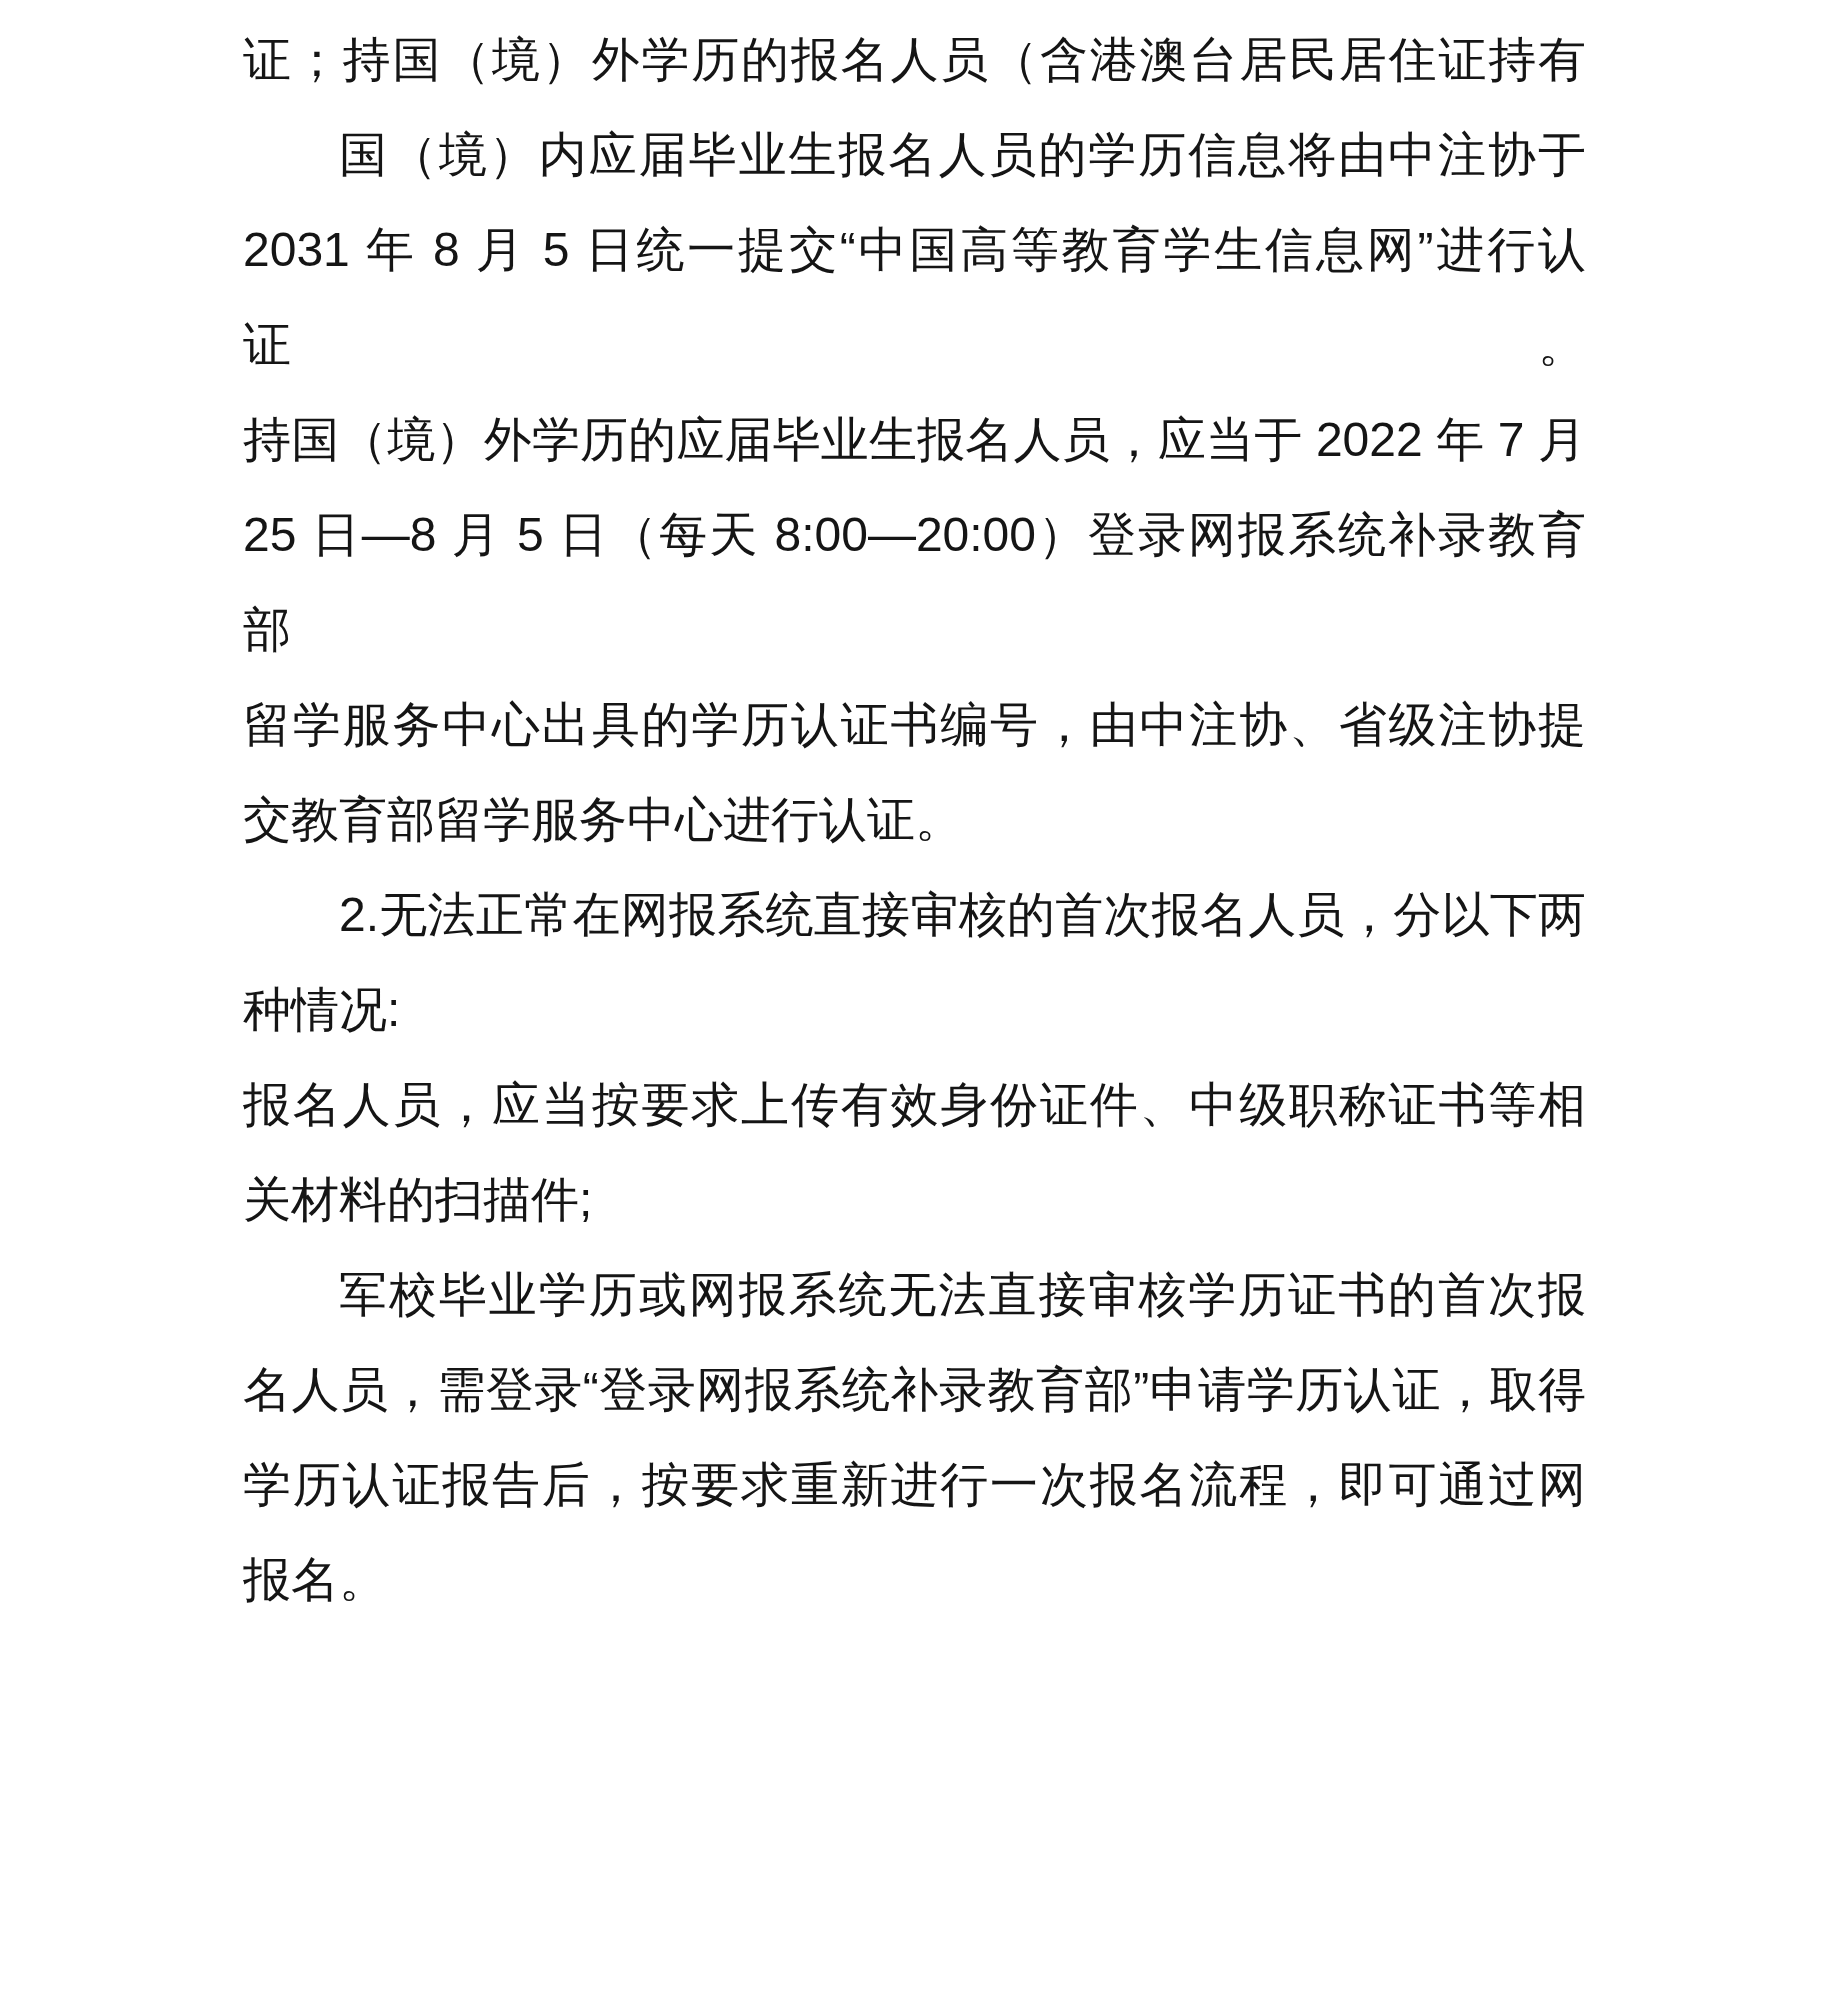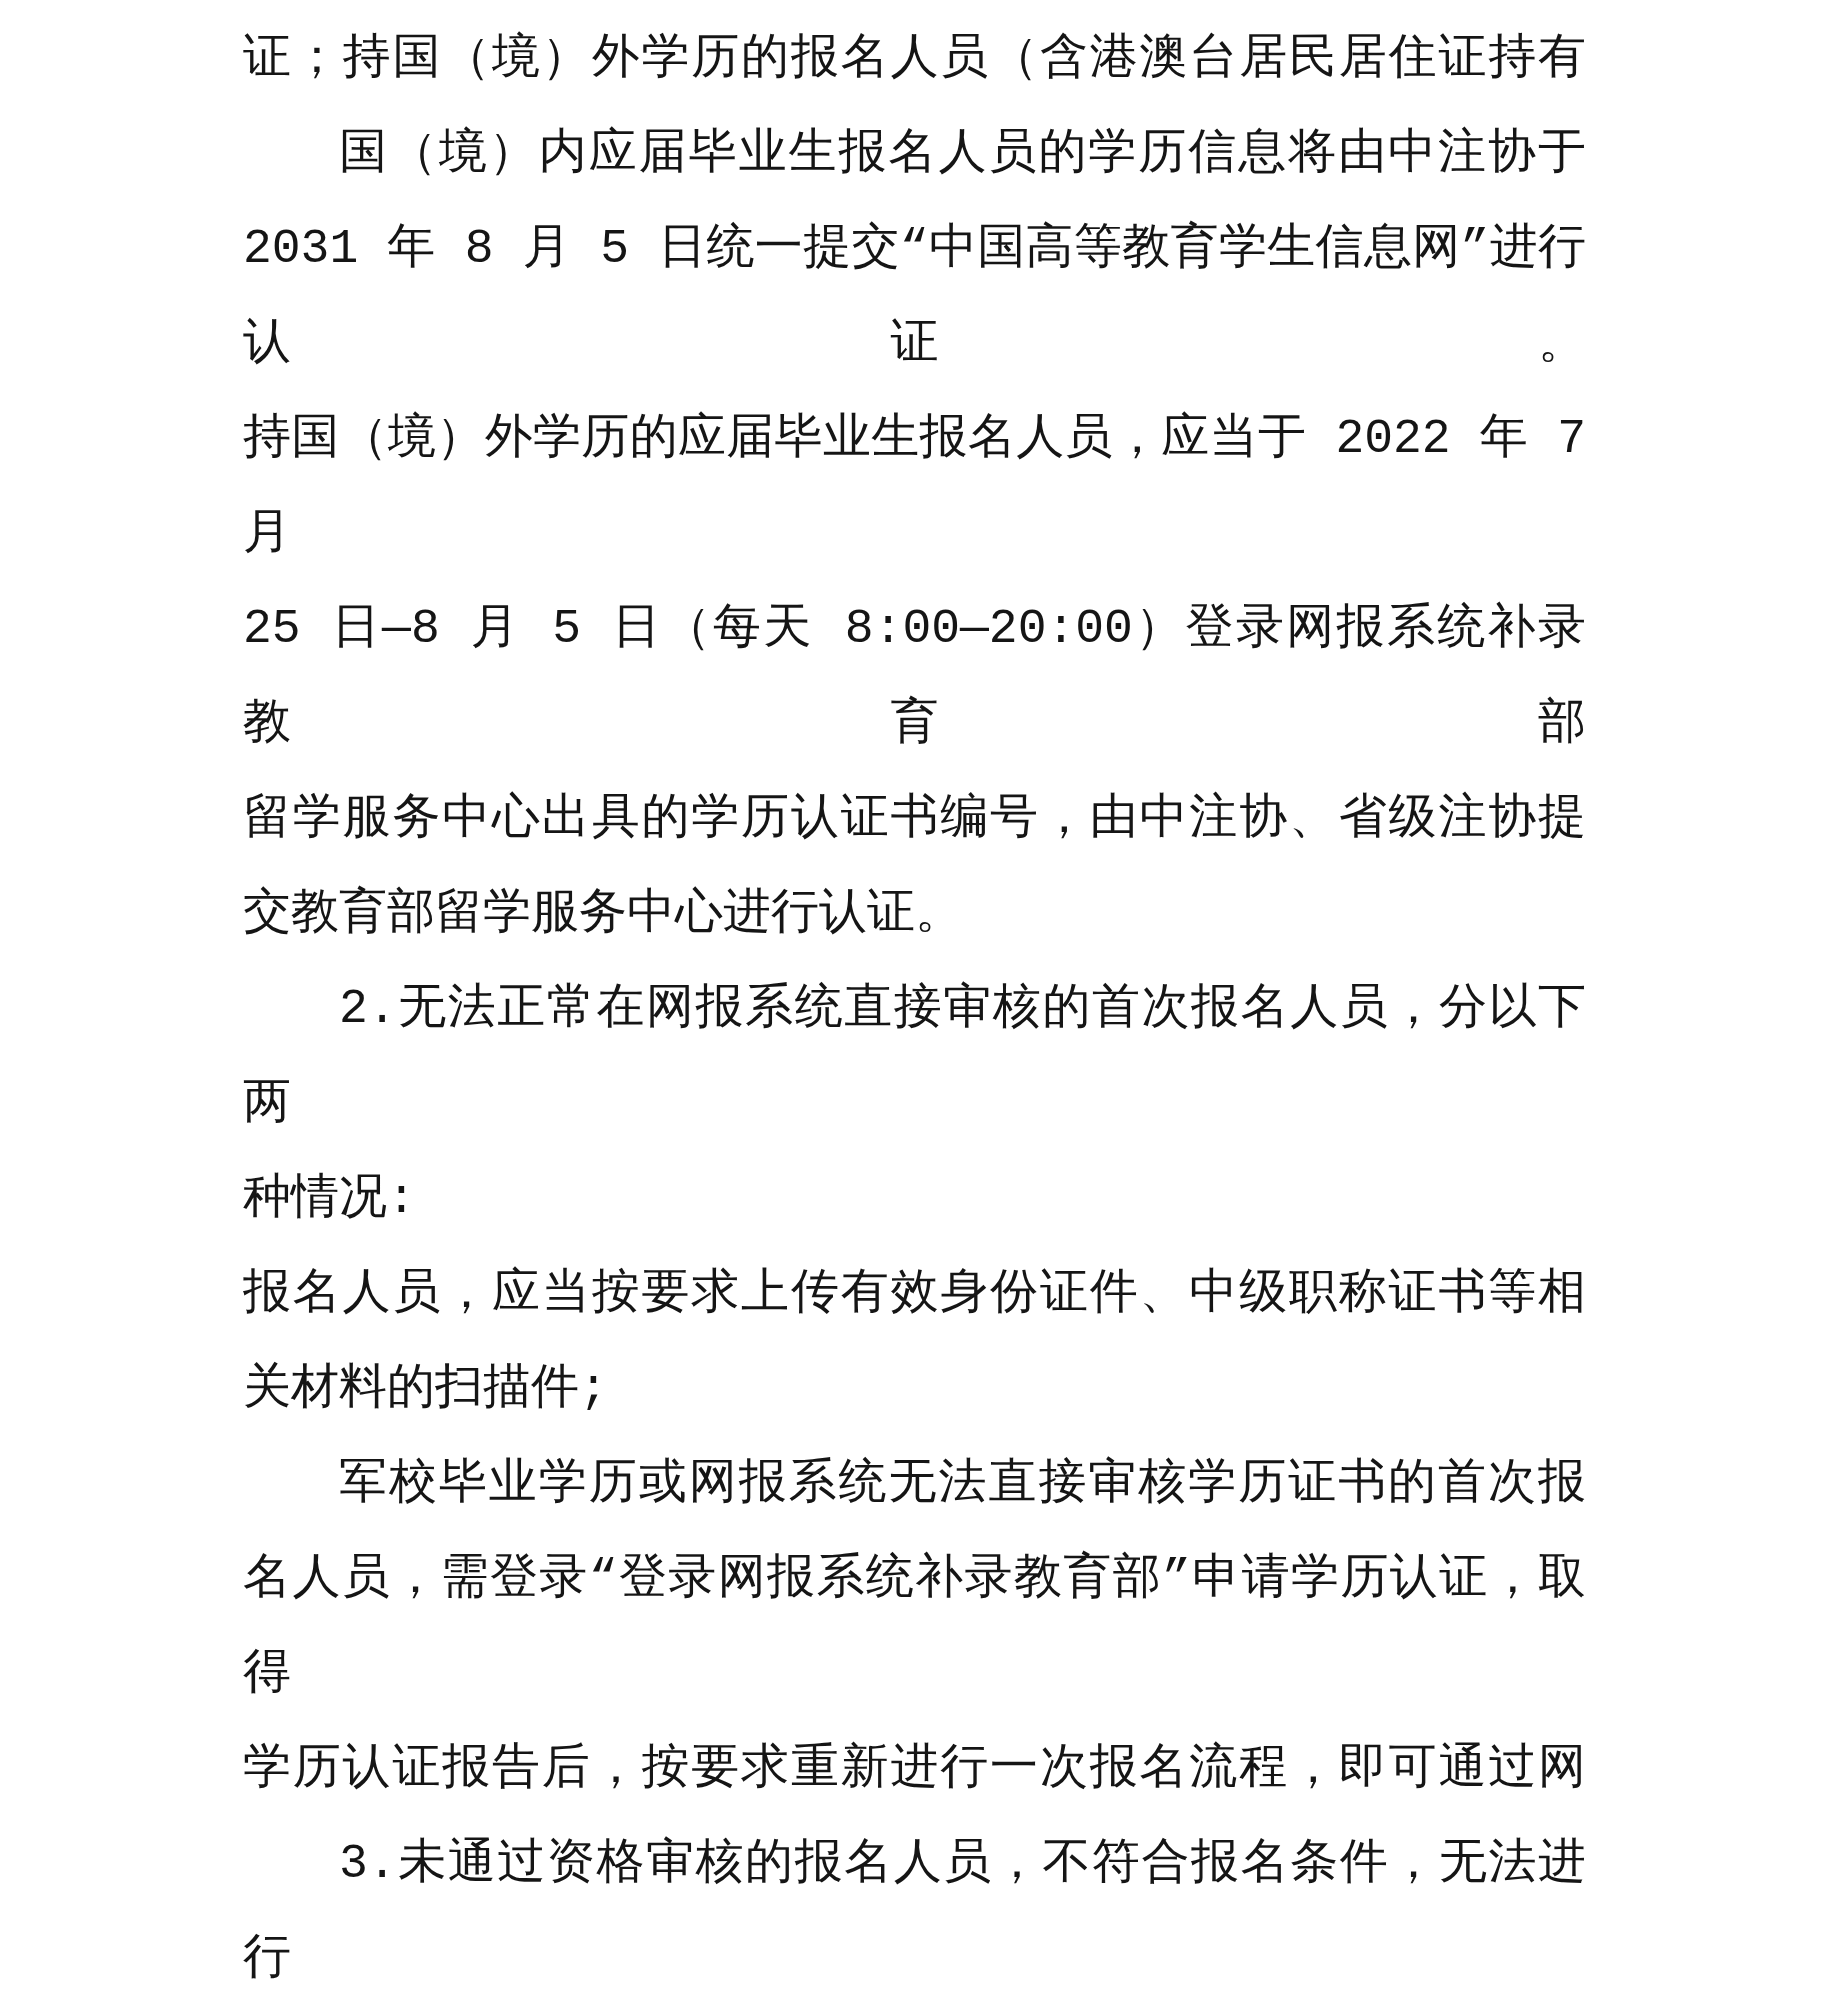--- a/index.html
+++ b/index.html
@@ -8,21 +8,21 @@
     background: #ffffff;
   }
   .page {
     position: relative;
     width: 1847px;
     height: 2005px;
     box-sizing: border-box;
     background: var(--page-bg, #ffffff);
     padding: 12.3px 261px 0 243px;
     overflow: hidden;
-    font-family: Liberation Mono, monospace;
+    font-family: Liberation Sans, sans-serif;
   }
   .line {
     font-size: 48px;
     line-height: 95px;
     color: var(--text-color, #151515);
     text-align: justify;
     text-justify: inter-character;
     text-align-last: left;
     font-weight: 400;
     letter-spacing: 0;
@@ -46,17 +46,16 @@
       <div class="line fill">25 日—8 月 5 日（每天 8:00—20:00）登录网报系统补录教育部</div>
       <div class="line fill">留学服务中心出具的学历认证书编号，由中注协、省级注协提</div>
       <div class="line">交教育部留学服务中心进行认证。</div>
       <div class="line indent fill">2.无法正常在网报系统直接审核的首次报名人员，分以下两</div>
       <div class="line">种情况:</div>
       <div class="line fill">报名人员，应当按要求上传有效身份证件、中级职称证书等相</div>
       <div class="line">关材料的扫描件;</div>
       <div class="line indent fill">军校毕业学历或网报系统无法直接审核学历证书的首次报</div>
       <div class="line fill">名人员，需登录“登录网报系统补录教育部”申请学历认证，取得</div>
       <div class="line fill">学历认证报告后，按要求重新进行一次报名流程，即可通过网</div>
-      <div class="line indent fill">3.未通过资格审核的报名人员，不符合报名条件，无法进行</div>
       <div class="line">报名。</div>
     </div>
 </div>
 
 
 </body></html>

